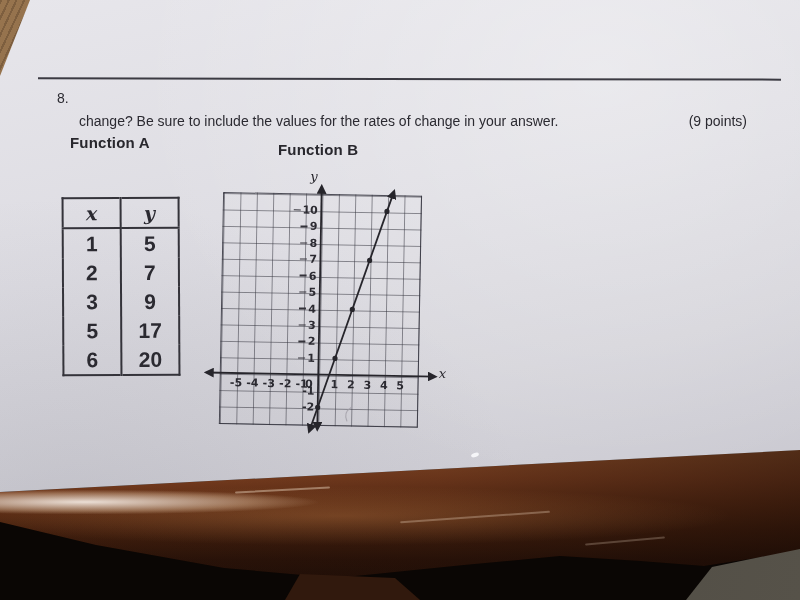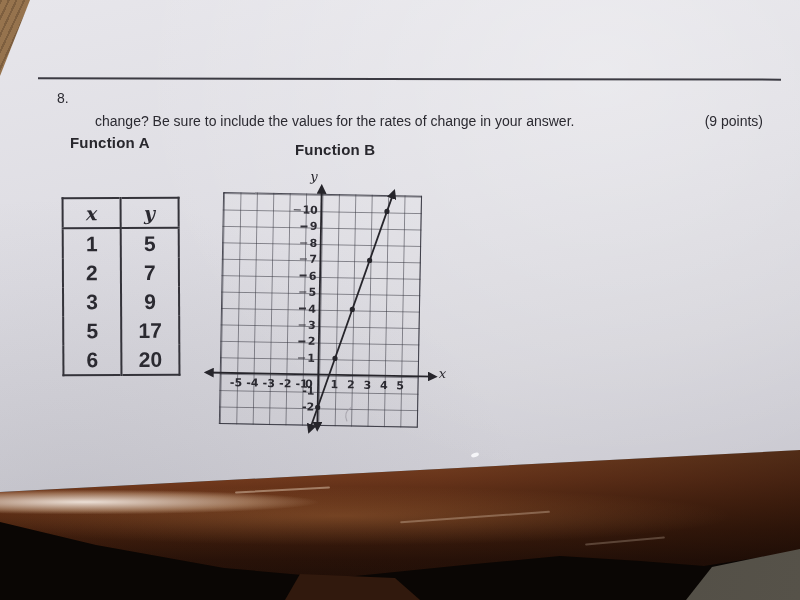--- a/index.html
+++ b/index.html
@@ -35,26 +35,26 @@
       radial-gradient(ellipse at 8% 90%, rgba(110,110,125,.18), transparent 45%),
       linear-gradient(168deg,#e7e6eb 0%,#dddce2 38%,#d5d4da 62%,#cac9d1 84%,#b7b6bf 100%);}
   #rule-line{left:38px;top:78px;width:743px;height:2px;background:#3b3a42;transform:rotate(.1deg);}
   #edge-speck{left:471px;top:453px;width:8px;height:4px;background:rgba(250,250,252,.9);
     border-radius:50%;transform:rotate(-18deg);}
 
   
   #question{left:57px;top:87px;width:712px;font-size:14px;line-height:22.5px;color:#2b2a31;}
   .q-row1{display:flex;}
   .q-num{width:38px;flex:none;}
-  .q-row2{margin-left:38px;width:668px;display:flex;justify-content:space-between;}
+  .q-row2{margin-left:22px;width:668px;display:flex;justify-content:space-between;}
 
   
   .sec-title{font-weight:bold;font-size:15px;letter-spacing:.2px;color:#28272d;}
   #fa-title{left:70px;top:134px;}
-  #fb-title{left:295px;top:141px;text-align:center;}
+  #fb-title{left:278px;top:141px;text-align:center;}
 
   
   #fa-table{left:62px;top:197px;border-collapse:collapse;color:#2b2a31;
     border:2px solid #34333a;transform:rotate(-.3deg);}
   #fa-table th{width:56px;height:28px;font-family:"DejaVu Serif",serif;font-style:italic;
     font-weight:bold;font-size:19px;text-align:center;border-bottom:2px solid #34333a;padding:0;}
   #fa-table th:first-child, #fa-table td:first-child{border-right:2px solid #34333a;}
   #fa-table td{width:56px;height:29px;font-size:21px;font-weight:bold;text-align:center;padding:0;}
   #fa-table td:last-child{width:53px;}
 

